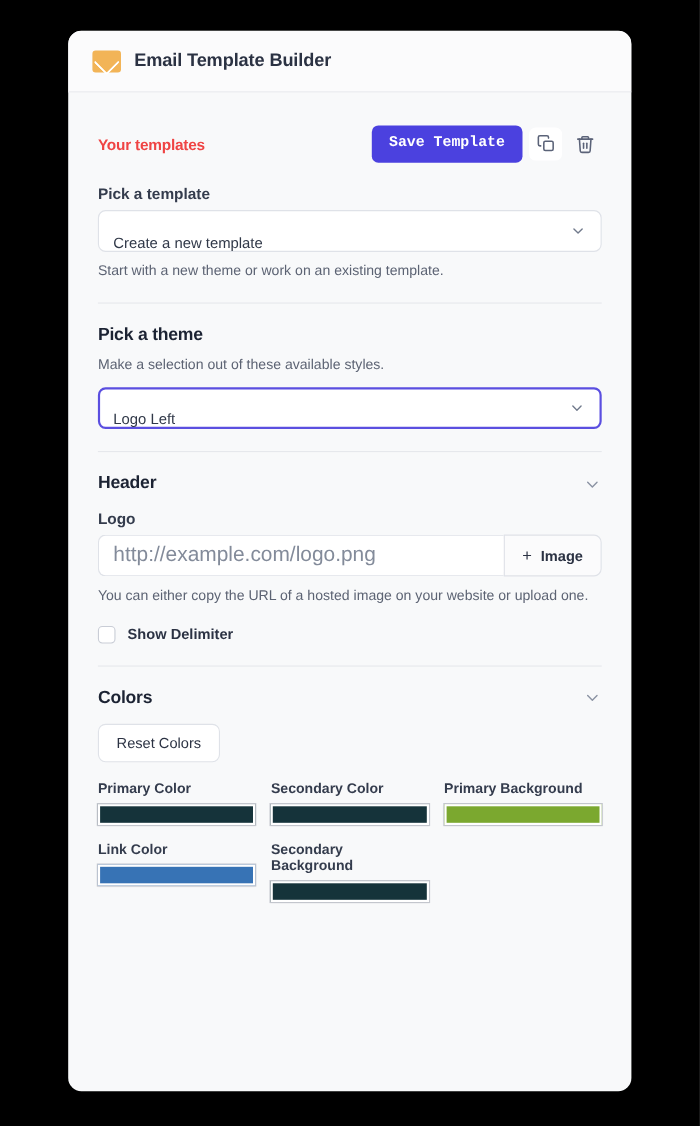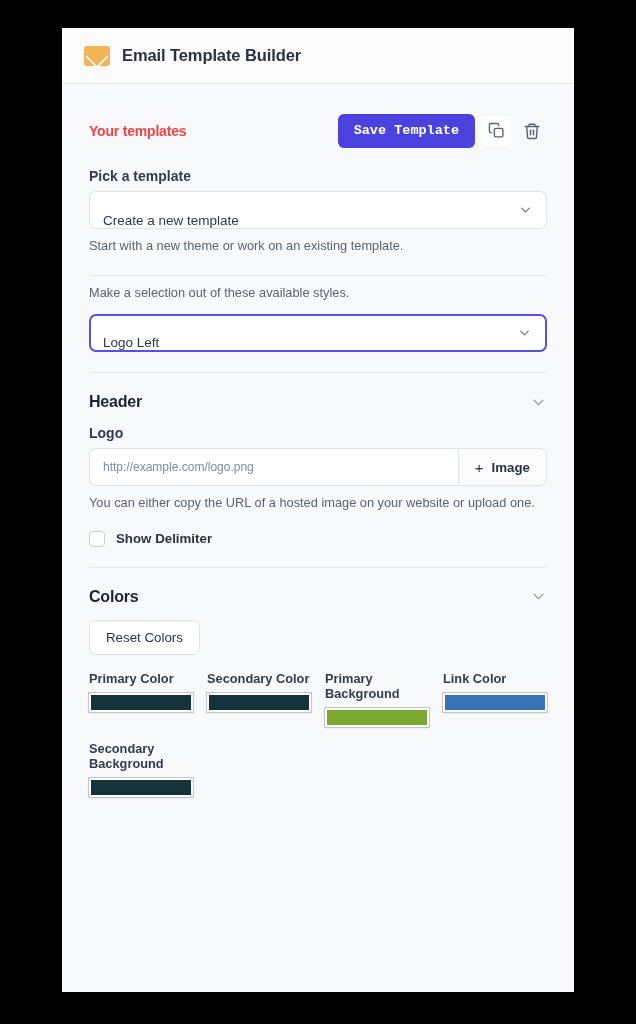--- a/index.html
+++ b/index.html
@@ -21,21 +21,21 @@
   }
 
   
   .card {
     position: absolute;
     left: 62px;
     top: 28px;
     width: 512px;
     height: 964px;
     background: #f8f9fa;
-    border-radius: 0;
+    border-radius: 12px;
     overflow: hidden;
     display: flex;
     flex-direction: column;
   }
 
   
   .appbar {
     height: 56px;
     flex: 0 0 56px;
     background: #fbfbfc;
@@ -204,21 +204,21 @@
     height: 38px;
   }
   .text-input {
     flex: 1 1 auto;
     background: #ffffff;
     border: 1px solid #dfe2e8;
     border-right: none;
     border-radius: 7px 0 0 7px;
     padding: 0 13px;
     font-family: inherit;
-    font-size: 12px;
+    font-size: 19px;
     color: #303848;
     outline: none;
   }
   .text-input::placeholder { color: #838b9a; }
   .btn-attach {
     flex: 0 0 auto;
     background: #fbfbfc;
     border: 1px solid #dfe2e8;
     border-radius: 0 7px 7px 0;
     font-family: inherit;
@@ -265,21 +265,21 @@
     font-size: 13.3px;
     color: #2b3243;
     padding: 10px 16px;
     cursor: pointer;
     line-height: 1;
   }
 
   
   .color-grid {
     display: grid;
-    grid-template-columns: 1fr 1fr 1fr 1fr;
+    grid-template-columns: 1fr 1fr 1fr;
     column-gap: 14px;
     row-gap: 0;
     margin-top: 16px;
   }
   .color-item { margin-bottom: 14px; }
   .color-label {
     display: block;
     font-size: 12.8px;
     font-weight: bold;
     color: #343c4d;
@@ -341,20 +341,23 @@
                 <polyline points="6 9 12 15 18 9"></polyline>
               </svg>
           </span>
         </div>
         <div class="helper">Start with a new theme or work on an existing template.</div>
       </div>
 
       <div class="divider"></div>
 
       
+      <div class="section-head">
+        <span class="section-title">Pick a theme</span>
+      </div>
       <div class="section-sub">Make a selection out of these available styles.</div>
 
       <div class="field">
         <div class="select focused" style="border-color: rgb(91, 79, 224);">
           <span class="select-value">Logo Left</span>
           <span class="chev">
             <svg width="15" height="15" viewBox="0 0 24 24" fill="none" stroke="currentColor" stroke-width="2" stroke-linecap="round" stroke-linejoin="round">
                 <polyline points="6 9 12 15 18 9"></polyline>
               </svg>
           </span>

